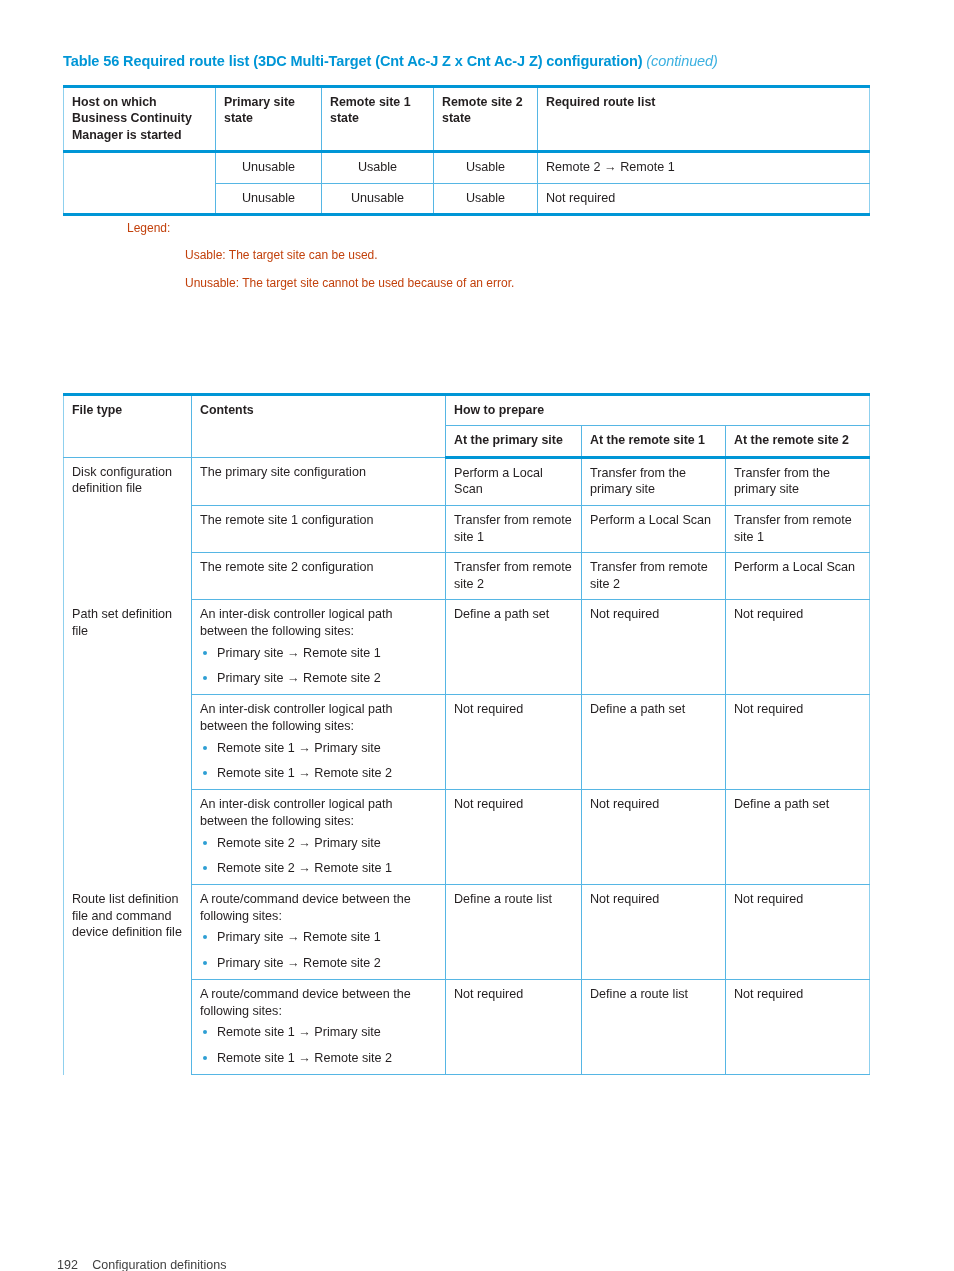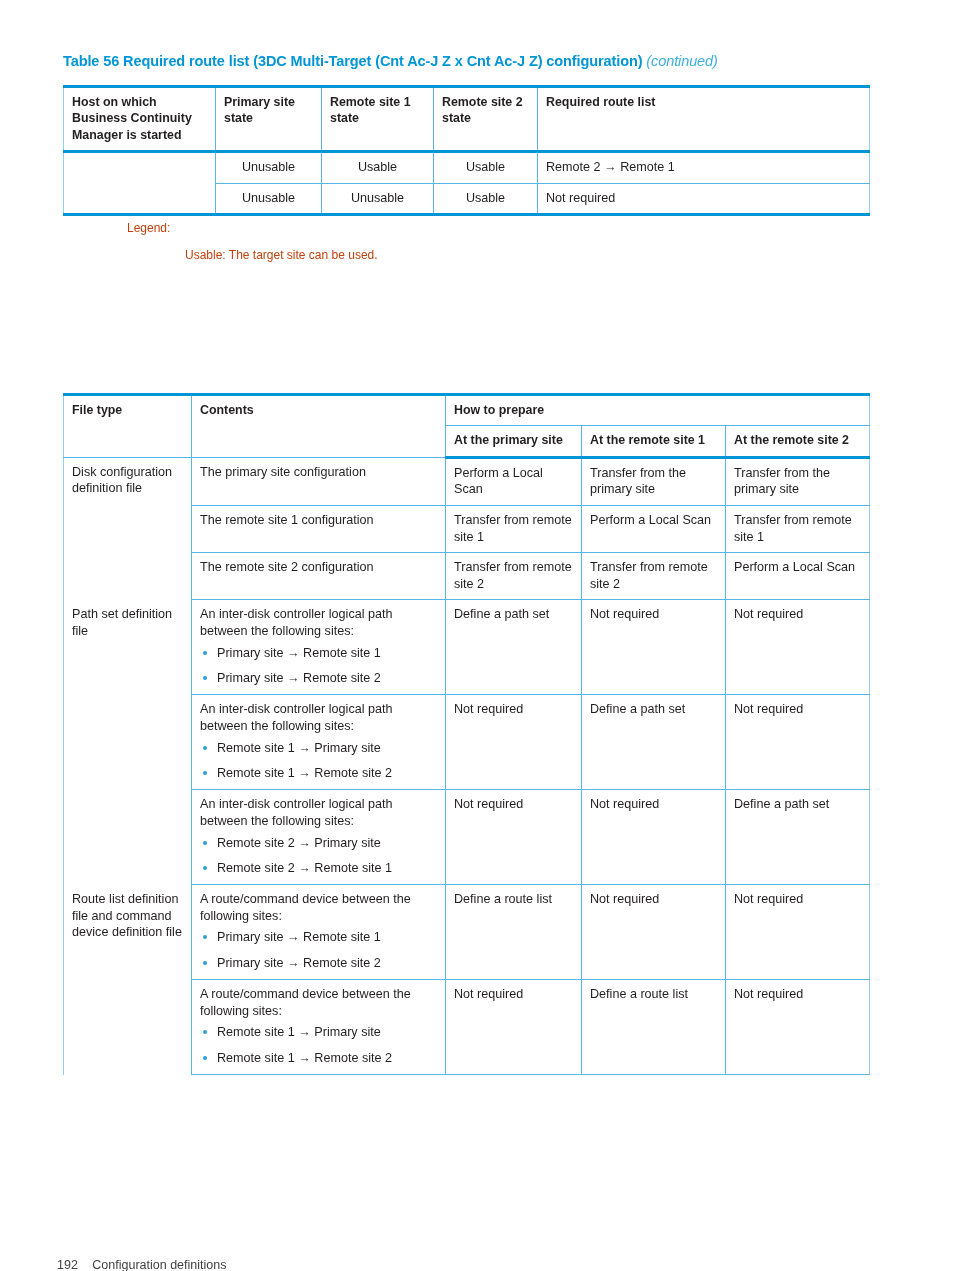--- a/index.html
+++ b/index.html
@@ -169,20 +169,21 @@
         <td class="state">Unusable</td>
         <td class="state">Unusable</td>
         <td class="state">Usable</td>
         <td>Not required</td>
       </tr>
     </tbody>
   </table>
 
   <div class="body-text" style="left:127px; top:220px;">Legend:</div>
   <div class="body-text" style="left:185px; top:247px;">Usable: The target site can be used.</div>
+  <div class="body-text" style="left:185px; top:275px;">Unusable: The target site cannot be used because of an error.</div>
 
 
 
   <table class="doc-table" id="table57">
     <colgroup>
       <col style="width:128px">
         <col style="width:254px">
         <col style="width:136px">
         <col style="width:144px">
         <col style="width:144px">

